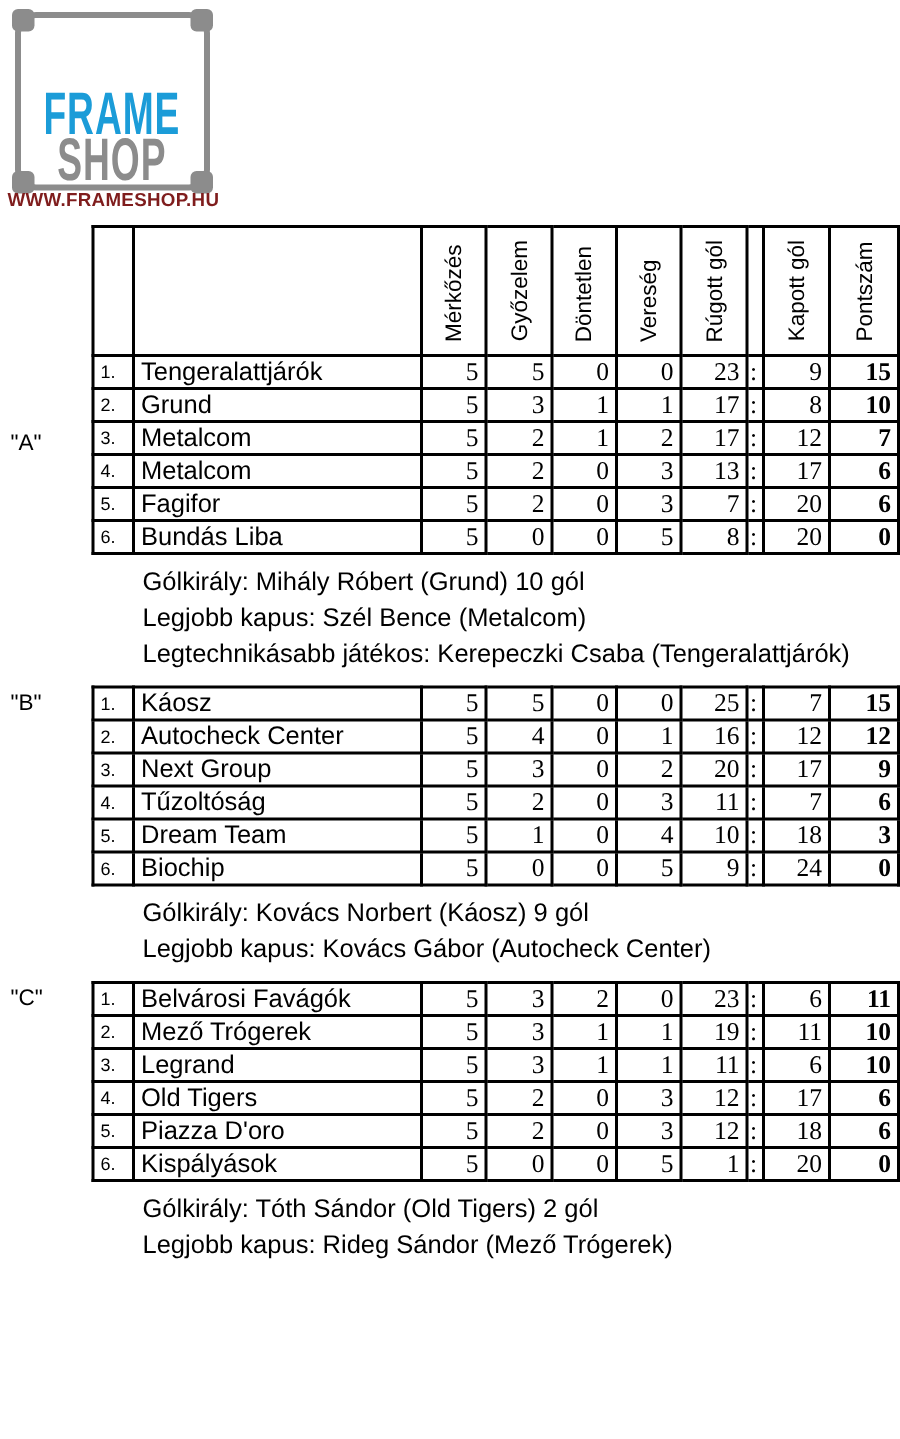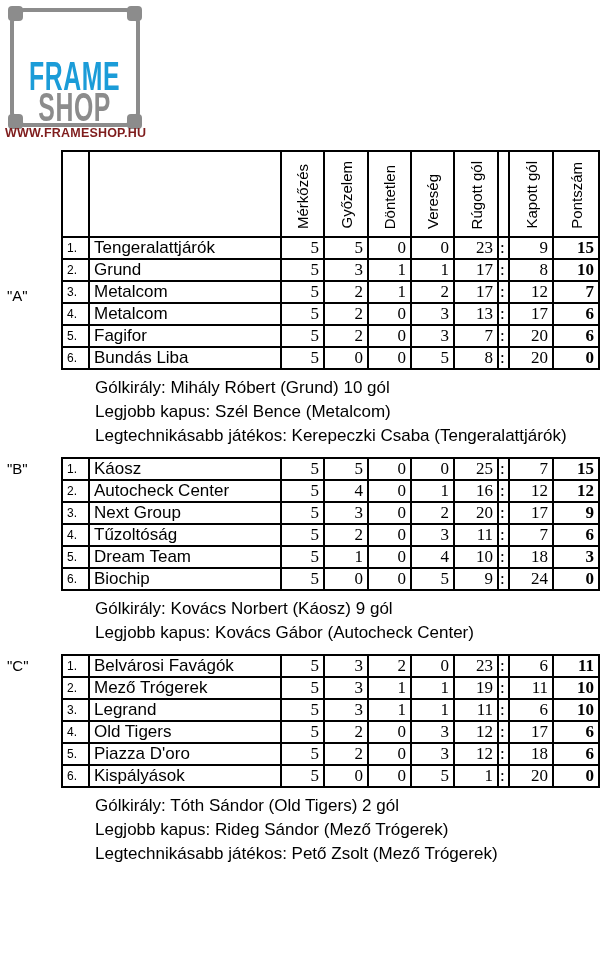--- a/index.html
+++ b/index.html
@@ -394,17 +394,16 @@
             <td class="n">1</td>
             <td class="c">:</td>
             <td class="n">20</td>
             <td class="p">0</td>
           </tr>
     </tbody>
       </table>
     <div class="notes">
       <div>Gólkirály: Tóth Sándor (Old Tigers) 2 gól</div>
       <div>Legjobb kapus: Rideg Sándor (Mező Trógerek)</div>
-      <div>Legtechnikásabb játékos: Pető Zsolt (Mező Trógerek)</div>
     </div>
   </section>
 
 </div>
 
 </body></html>

